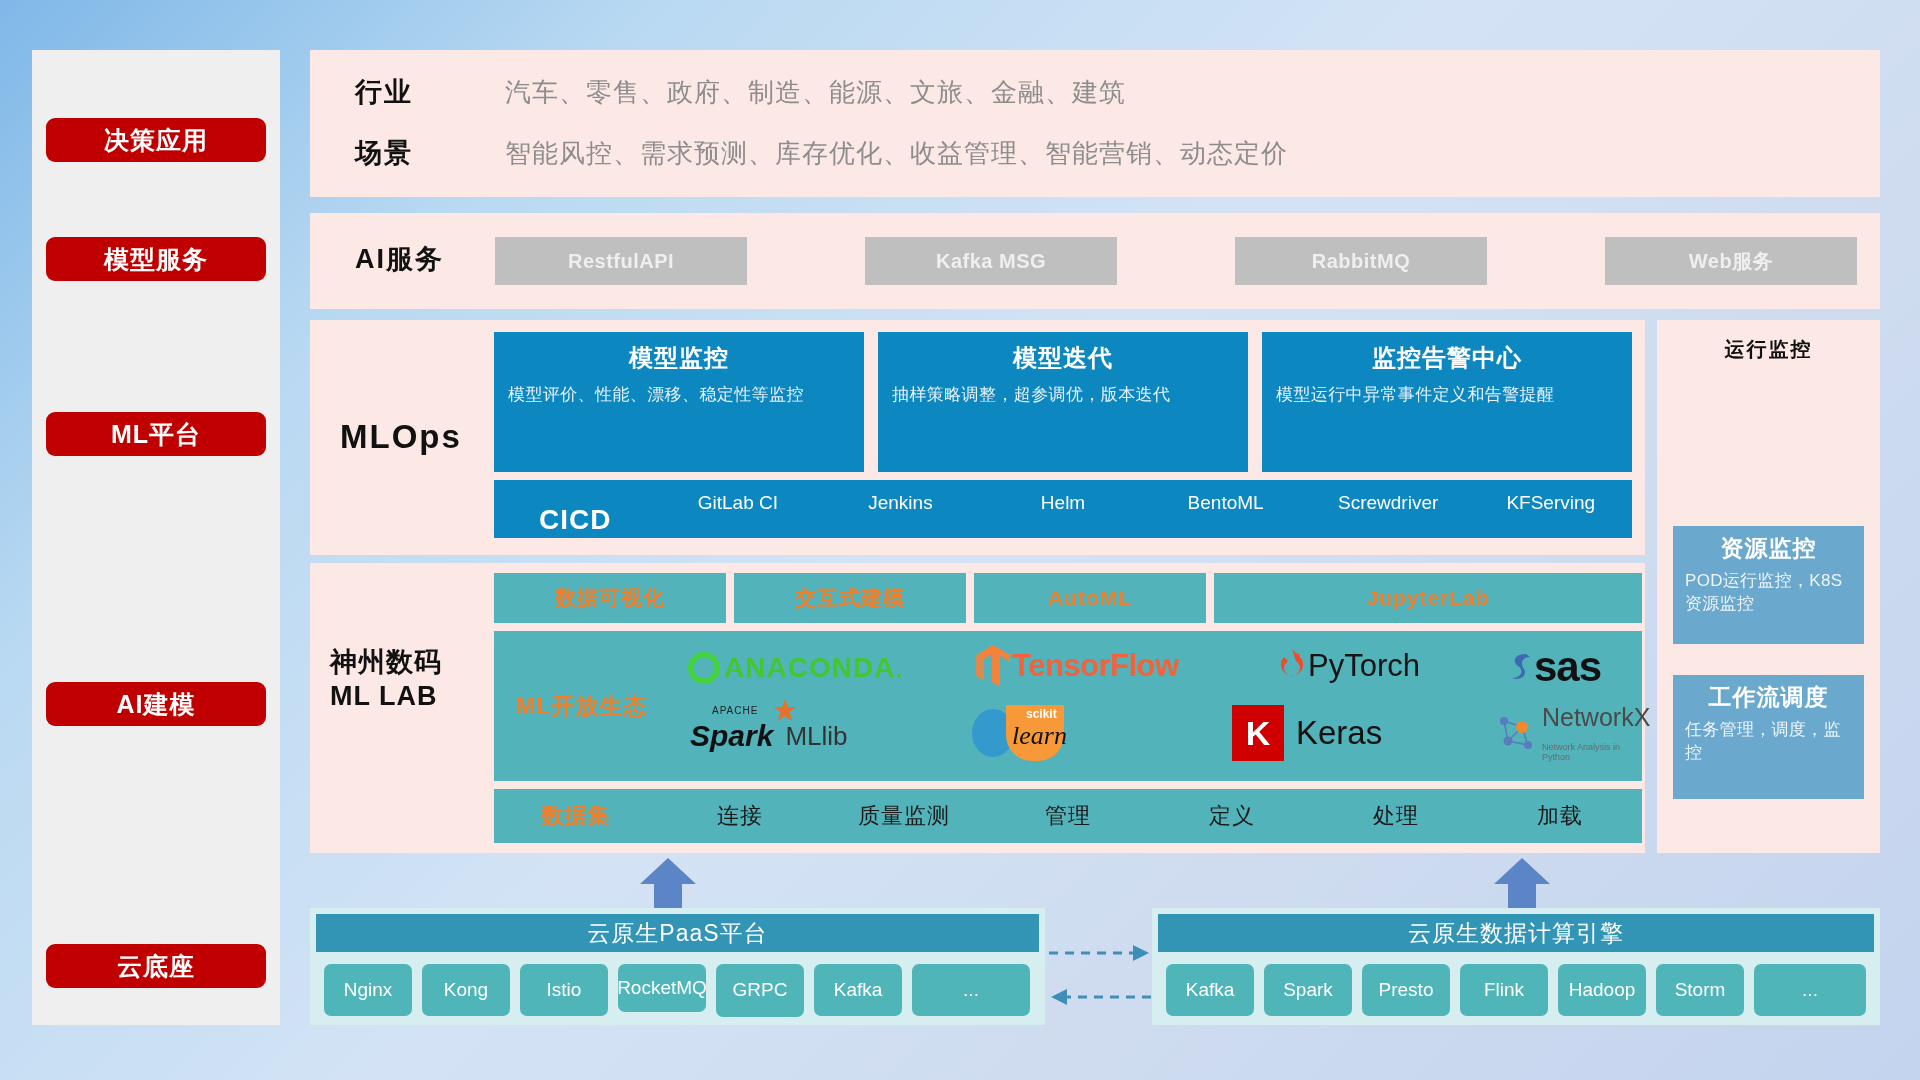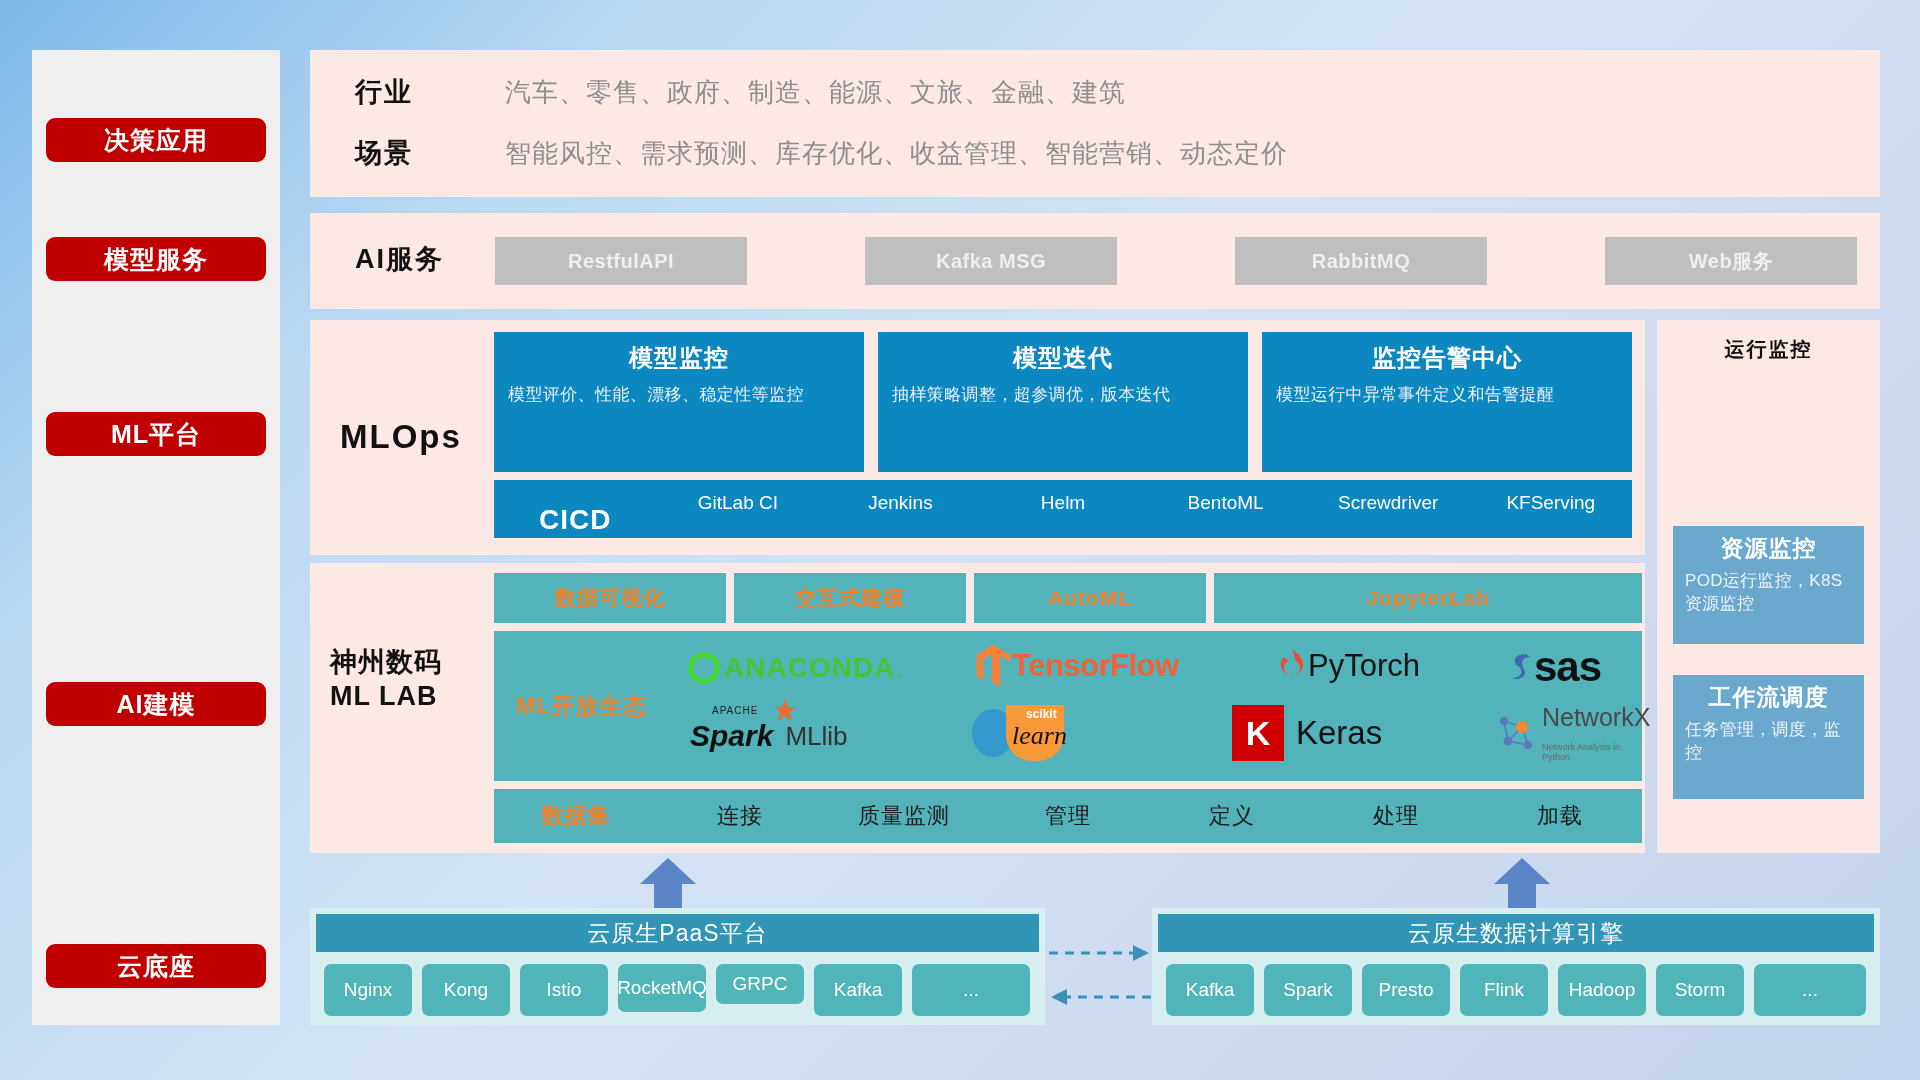--- a/index.html
+++ b/index.html
@@ -328,21 +328,21 @@
       </div>
     <div class="cloud-chip" style="left:112px;top:56px;width:88px;height:52px">
         <span>Kong</span>
       </div>
     <div class="cloud-chip" style="left:210px;top:56px;width:88px;height:52px">
         <span>Istio</span>
       </div>
     <div class="cloud-chip" style="left:308px;top:56px;width:88px;height:48px">
         <span>RocketMQ</span>
       </div>
-    <div class="cloud-chip" style="left:406px;top:56px;width:88px;height:40px">
+    <div class="cloud-chip" style="left:406px;top:56px;width:88px;height:53px">
         <span>GRPC</span>
       </div>
     <div class="cloud-chip" style="left:504px;top:56px;width:88px;height:52px">
         <span>Kafka</span>
       </div>
     <div class="cloud-chip" style="left:602px;top:56px;width:118px;height:52px">
         <span>...</span>
       </div>
   </div>
 

